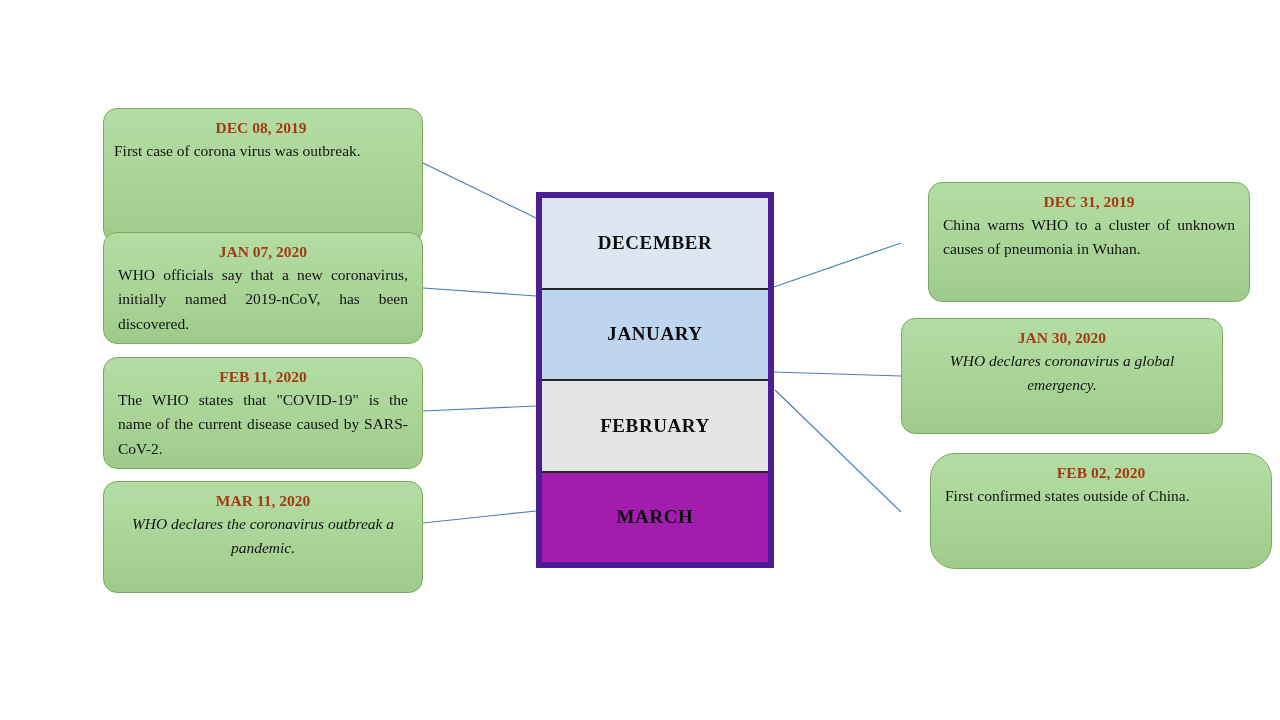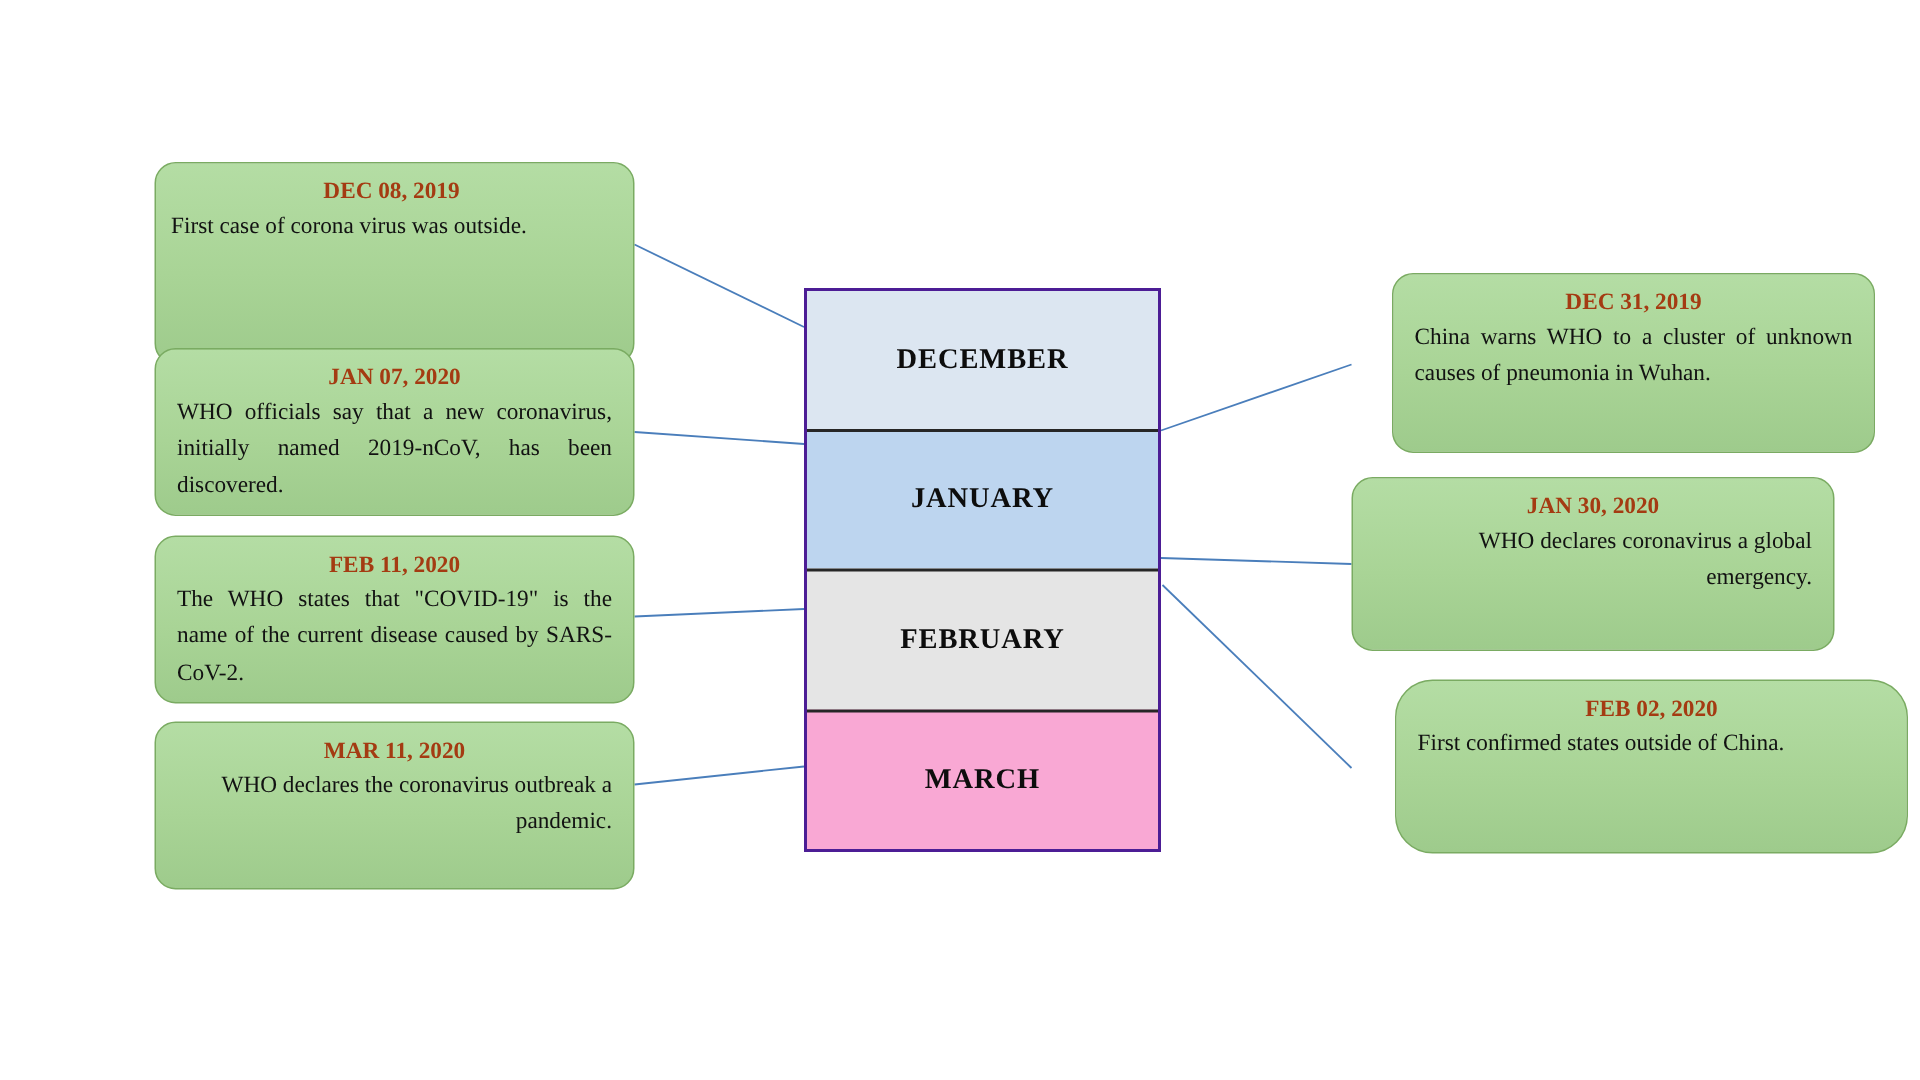--- a/index.html
+++ b/index.html
@@ -33,21 +33,21 @@
     pointer-events: none;
   }
 
   
   #month-bar {
     position: absolute;
     left: 536px;
     top: 192px;
     width: 238px;
     height: 376px;
-    border: 2px solid #4c1d95;
+    border: 6px solid #4c1d95;
     box-sizing: border-box;
     display: flex;
     flex-direction: column;
   }
   .month-seg {
     flex: 1 1 0;
     display: flex;
     align-items: center;
     justify-content: center;
     box-sizing: border-box;
@@ -86,21 +86,22 @@
   }
   .event-text {
     text-align: justify;
     font-size: 15.5px;
     color: #121212;
     line-height: 1.55;
     font-family: "Liberation Serif", "DejaVu Serif", serif;
     hyphens: none;
   }
   .event-text.no-justify {
-    text-align: right;
+    text-align: center;
+    font-style: italic;
   }
 
   
   #card-dec08 { left: 103px; top: 108px;  width: 320px; height: 135px; padding-left: 10px; }
   #card-jan07 { left: 103px; top: 232px;  width: 320px; height: 112px; }
   #card-feb11 { left: 103px; top: 357px;  width: 320px; height: 112px; }
   #card-mar11 { left: 103px; top: 481px;  width: 320px; height: 112px; }
 
   
   #card-dec31 { left: 928px; top: 182px;  width: 322px; height: 120px; }
@@ -132,28 +133,28 @@
   <div id="month-bar">
     <div class="month-seg" style="background:#dce6f1;">
       <span class="month-label">DECEMBER</span>
     </div>
     <div class="month-seg" style="background:#bdd5ef;">
       <span class="month-label">JANUARY</span>
     </div>
     <div class="month-seg" style="background:#e5e5e5;">
       <span class="month-label">FEBRUARY</span>
     </div>
-    <div class="month-seg" style="background:#f9a8d4;">
+    <div class="month-seg" style="background:#a21caf;">
       <span class="month-label">MARCH</span>
     </div>
   </div>
 
   <div class="event-card" id="card-dec08">
     <div class="event-date">DEC 08, 2019</div>
-    <div class="event-text">First case of corona virus was outside.</div>
+    <div class="event-text">First case of corona virus was outbreak.</div>
   </div>
 
   <div class="event-card" id="card-jan07">
     <div class="event-date">JAN 07, 2020</div>
     <div class="event-text">WHO officials say that a new coronavirus, initially named 2019-nCoV, has been discovered.</div>
   </div>
 
   <div class="event-card" id="card-feb11">
     <div class="event-date">FEB 11, 2020</div>
     <div class="event-text">The WHO states that "COVID-19" is the name of the current disease caused by SARS-CoV-2.</div>

